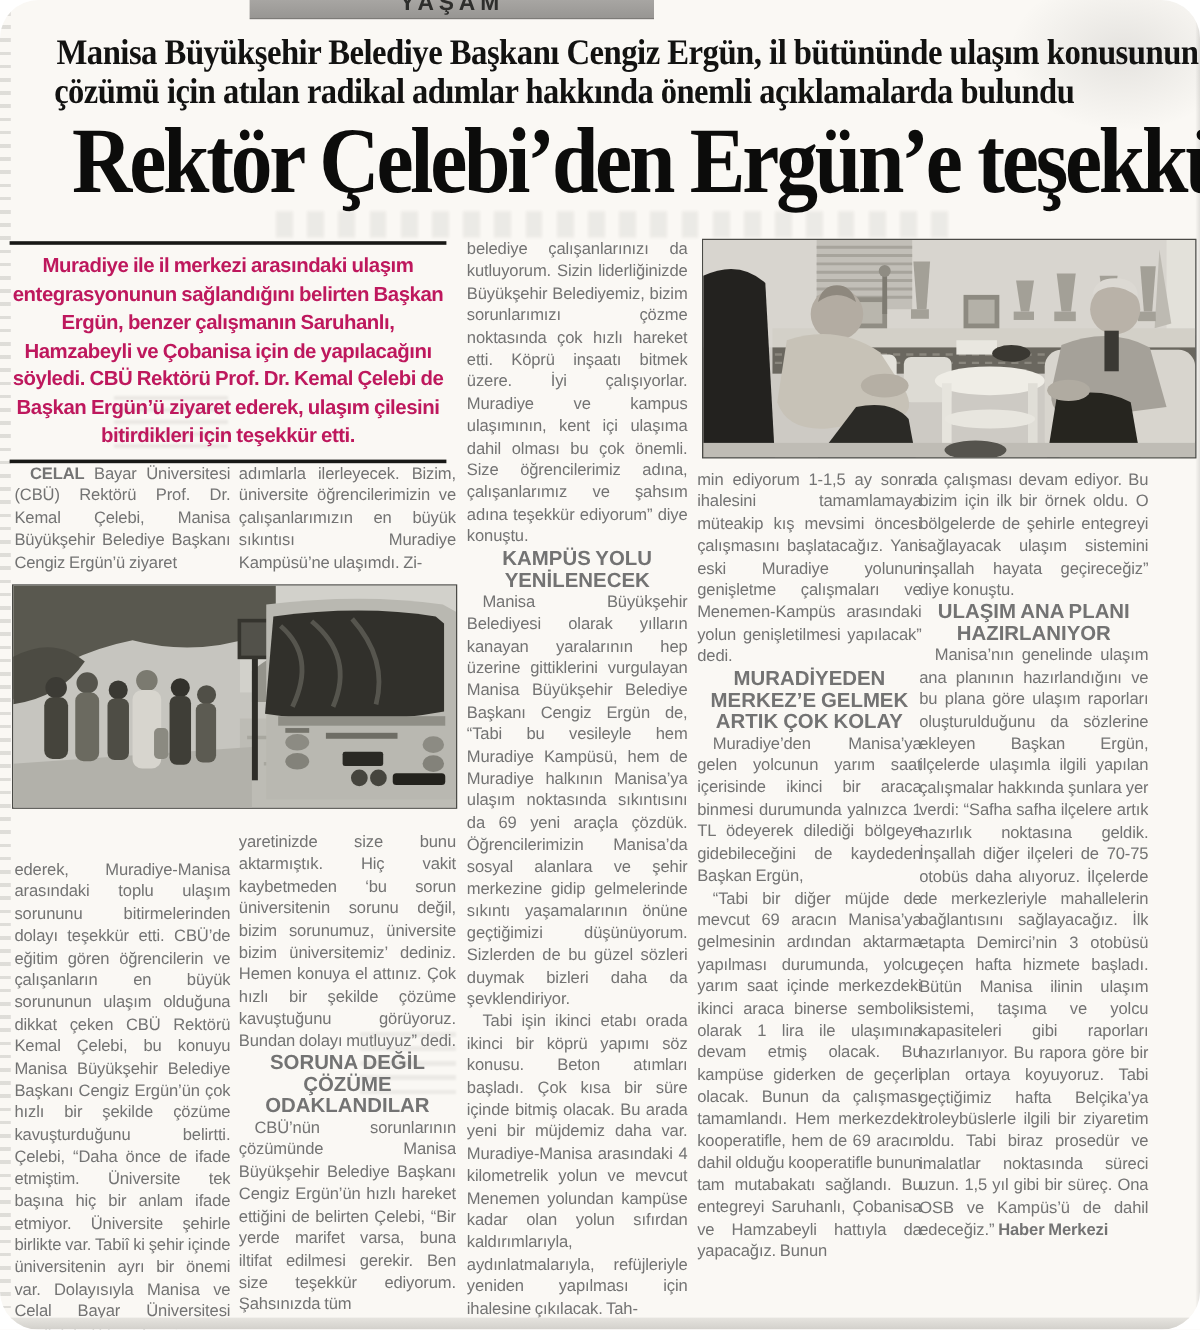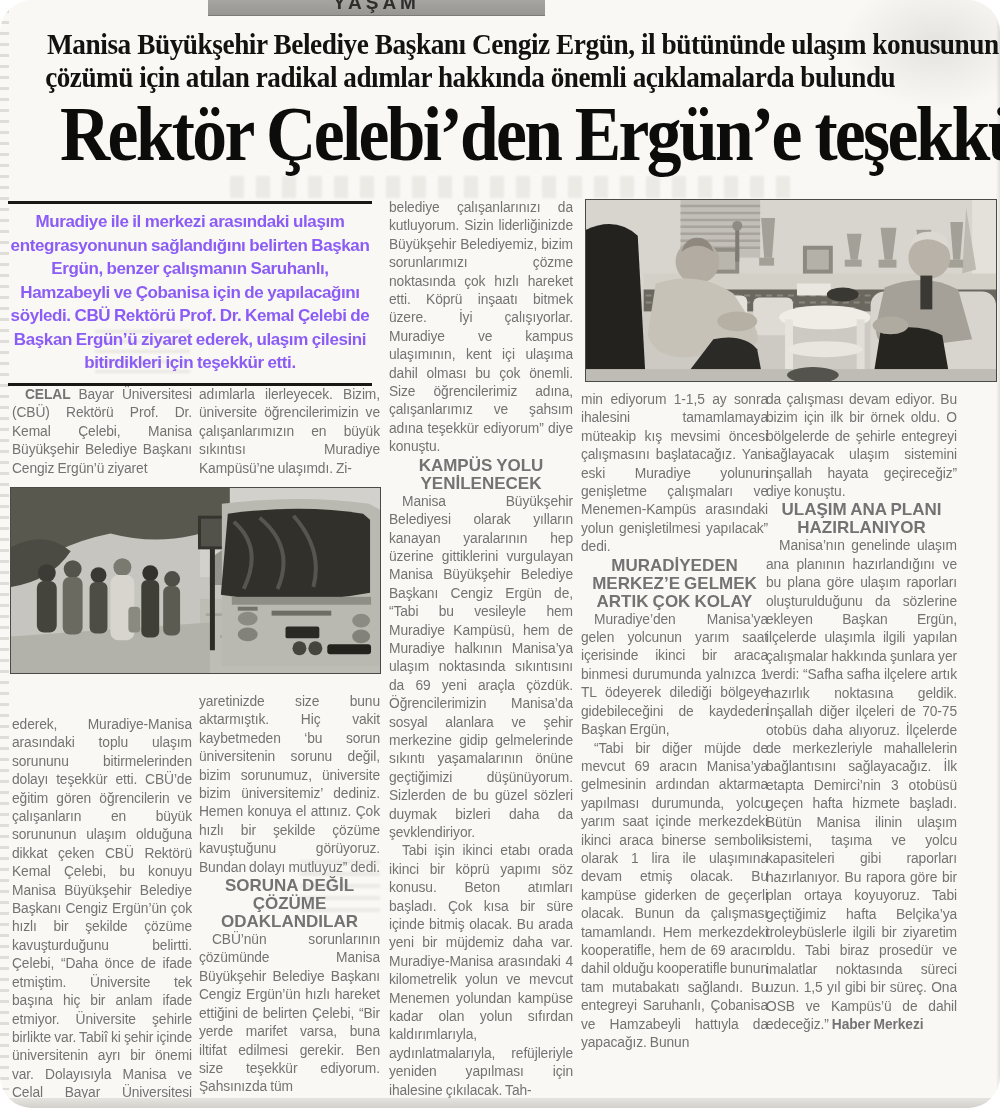--- a/index.html
+++ b/index.html
@@ -37,21 +37,21 @@
     font-family:"Liberation Serif",serif;font-weight:bold;
     font-size:78px;line-height:84px;letter-spacing:-3px;color:#0c0c0b;
     transform-origin:center top;
   }
   
   .lead-box{
     position:absolute;left:8px;top:201px;width:364px;
     border-top:3px solid #181816;border-bottom:3px solid #181816;
     padding:6px 2px 8px;box-sizing:border-box;
     font-weight:bold;font-size:17px;line-height:23.5px;
-    text-align:center;color:#8b5cf6;letter-spacing:-0.4px;word-spacing:-0.5px;
+    text-align:center;color:#be185d;letter-spacing:-0.4px;word-spacing:-0.5px;
   }
   
   .photo{position:absolute;border:1px solid #4a4a46;background:#c9c7c2;box-sizing:border-box;}
   .photo svg{display:block;width:100%;height:100%;}
   .photo-bus{left:10px;top:487px;width:371px;height:187px;}
   .photo-meeting{left:585px;top:199px;width:412px;height:183px;}
   
   .col{
     position:absolute;overflow:hidden;
     font-size:13.8px;line-height:18.4px;letter-spacing:-0.1px;word-spacing:-0.6px;

